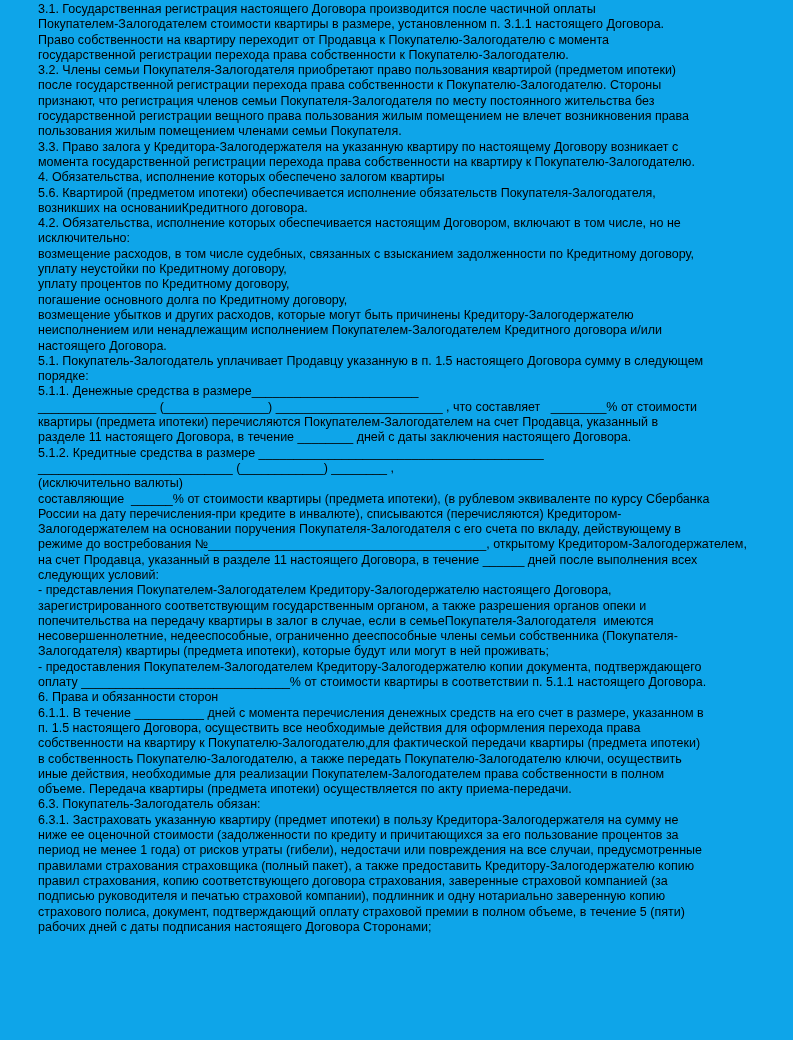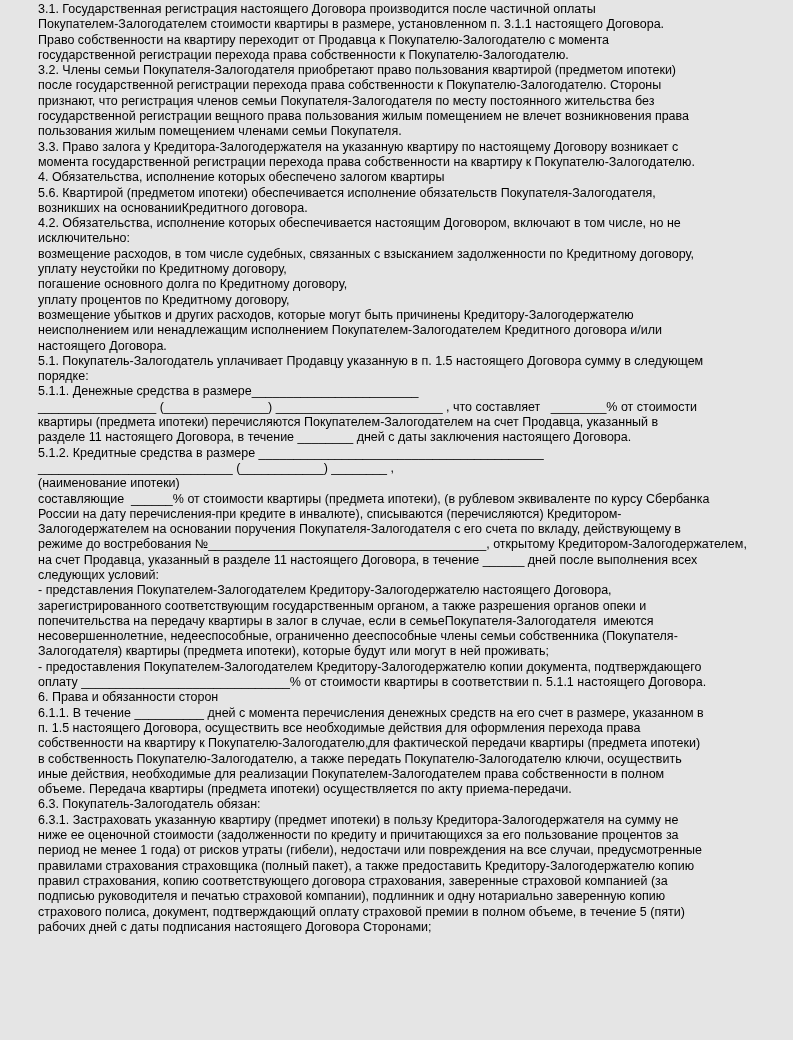--- a/index.html
+++ b/index.html
@@ -5,21 +5,21 @@
   html, body {
     margin: 0;
     padding: 0;
     background: #ffffff;
   }
   .page {
     position: relative;
     width: 793px;
     height: 1040px;
     box-sizing: border-box;
-    background: #e5e5e5;
+    background: #0ea5e9;
     color: #000000;
     padding: 2px 36px 0 38px;
     font-family: "Liberation Sans", "DejaVu Sans", sans-serif;
     font-size: 12.5px;
     line-height: 15.3px;
     overflow: hidden;
   }
   .page p {
     margin: 0;
     padding: 0;
@@ -42,34 +42,34 @@
 пользования жилым помещением членами семьи Покупателя.</p>
   <p>3.3. Право залога у Кредитора-Залогодержателя на указанную квартиру по настоящему Договору возникает с
 момента государственной регистрации перехода права собственности на квартиру к Покупателю-Залогодателю.</p>
   <p>4. Обязательства, исполнение которых обеспечено залогом квартиры</p>
   <p>5.6. Квартирой (предметом ипотеки) обеспечивается исполнение обязательств Покупателя-Залогодателя,
 возникших на основанииКредитного договора.</p>
   <p>4.2. Обязательства, исполнение которых обеспечивается настоящим Договором, включают в том числе, но не
 исключительно:</p>
   <p>возмещение расходов, в том числе судебных, связанных с взысканием задолженности по Кредитному договору,</p>
   <p>уплату неустойки по Кредитному договору,</p>
+  <p>уплату процентов по Кредитному договору,</p>
   <p>погашение основного долга по Кредитному договору,</p>
-  <p>уплату процентов по Кредитному договору,</p>
   <p>возмещение убытков и других расходов, которые могут быть причинены Кредитору-Залогодержателю
 неисполнением или ненадлежащим исполнением Покупателем-Залогодателем Кредитного договора и/или
 настоящего Договора.</p>
   <p>5.1. Покупатель-Залогодатель уплачивает Продавцу указанную в п. 1.5 настоящего Договора сумму в следующем
 порядке:</p>
   <p>5.1.1. Денежные средства в размере________________________
 _________________ (_______________) ________________________ , что составляет   ________% от стоимости
 квартиры (предмета ипотеки) перечисляются Покупателем-Залогодателем на счет Продавца, указанный в
 разделе 11 настоящего Договора, в течение ________ дней с даты заключения настоящего Договора.</p>
   <p>5.1.2. Кредитные средства в размере _________________________________________
 ____________________________ (____________) ________ ,</p>
-  <p>(наименование ипотеки)</p>
+  <p>(исключительно валюты)</p>
   <p>составляющие  ______% от стоимости квартиры (предмета ипотеки), (в рублевом эквиваленте по курсу Сбербанка
 России на дату перечисления-при кредите в инвалюте), списываются (перечисляются) Кредитором-
 Залогодержателем на основании поручения Покупателя-Залогодателя с его счета по вкладу, действующему в
 режиме до востребования №________________________________________, открытому Кредитором-Залогодержателем,
 на счет Продавца, указанный в разделе 11 настоящего Договора, в течение ______ дней после выполнения всех
 следующих условий:</p>
   <p>- представления Покупателем-Залогодателем Кредитору-Залогодержателю настоящего Договора,
 зарегистрированного соответствующим государственным органом, а также разрешения органов опеки и
 попечительства на передачу квартиры в залог в случае, если в семьеПокупателя-Залогодателя  имеются
 несовершеннолетние, недееспособные, ограниченно дееспособные члены семьи собственника (Покупателя-

